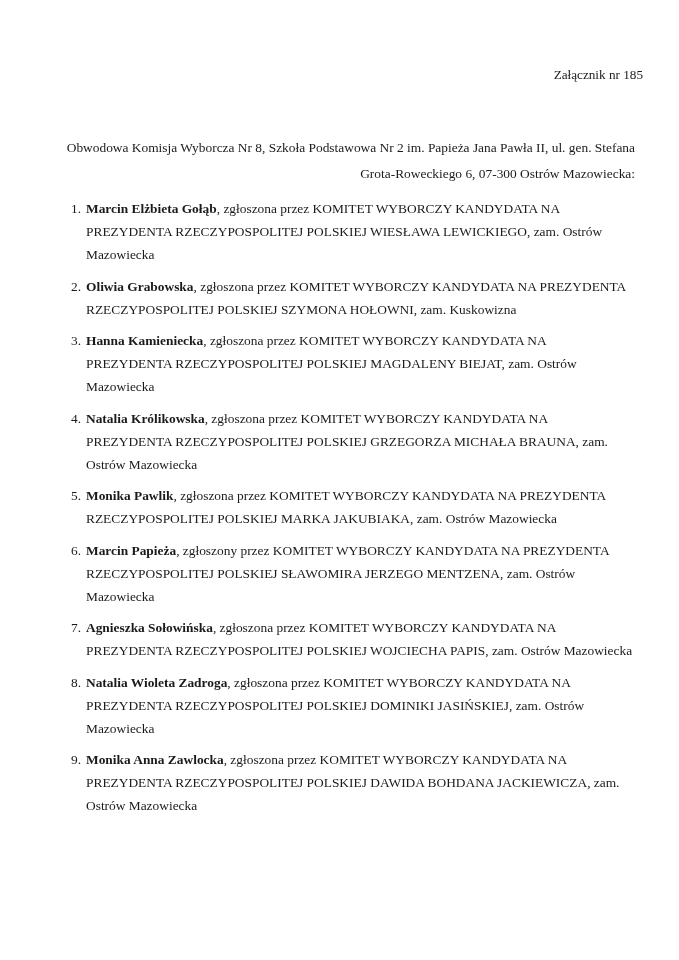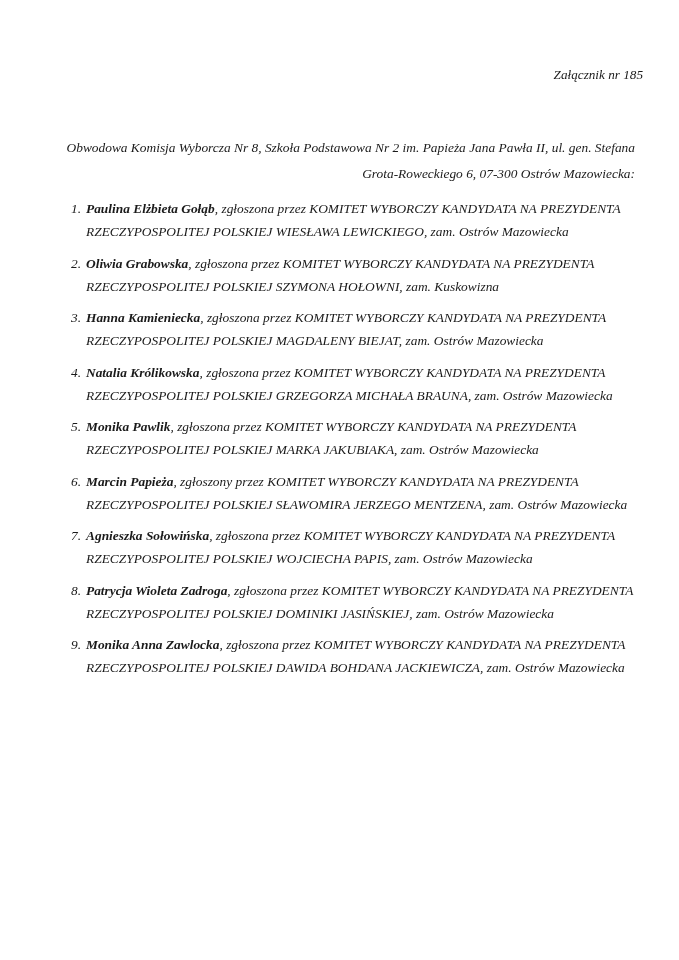--- a/index.html
+++ b/index.html
@@ -16,21 +16,20 @@
     -webkit-font-smoothing: antialiased;
     overflow: hidden;
     position: relative;
   }
 
   .page {
     position: relative;
     width: 679px;
     height: 960px;
     box-sizing: border-box;
-    font-style: italic;
   }
 
   
   .doc-header {
     position: absolute;
     top: 66px;
     left: 0;
     width: 643px;
     text-align: right;
     font-size: 13.2px;
@@ -105,24 +104,24 @@
 
 <div class="page">
 
   <div class="doc-header">
     <span class="hline">Załącznik nr 185</span>
   </div>
 
   <p class="intro">Obwodowa Komisja Wyborcza Nr 8, Szkoła Podstawowa Nr 2 im. Papieża Jana Pawła II, ul. gen. Stefana Grota-Roweckiego 6, 07-300 Ostrów Mazowiecka:</p>
 
   <ol class="candidate-list">
-      <li class="candidate-item"><span class="item-number">1.</span><span class="cand-name">Paulina Elżbieta Gołąb</span><span class="cand-mid">, zgłoszona przez </span><span class="cand-committee">KOMITET WYBORCZY KANDYDATA NA PREZYDENTA RZECZYPOSPOLITEJ POLSKIEJ WIESŁAWA LEWICKIEGO</span><span class="cand-residence">, zam. Ostrów Mazowiecka</span></li>
+      <li class="candidate-item"><span class="item-number">1.</span><span class="cand-name">Marcin Elżbieta Gołąb</span><span class="cand-mid">, zgłoszona przez </span><span class="cand-committee">KOMITET WYBORCZY KANDYDATA NA PREZYDENTA RZECZYPOSPOLITEJ POLSKIEJ WIESŁAWA LEWICKIEGO</span><span class="cand-residence">, zam. Ostrów Mazowiecka</span></li>
       <li class="candidate-item"><span class="item-number">2.</span><span class="cand-name">Oliwia Grabowska</span><span class="cand-mid">, zgłoszona przez </span><span class="cand-committee">KOMITET WYBORCZY KANDYDATA NA PREZYDENTA RZECZYPOSPOLITEJ POLSKIEJ SZYMONA HOŁOWNI</span><span class="cand-residence">, zam. Kuskowizna</span></li>
       <li class="candidate-item"><span class="item-number">3.</span><span class="cand-name">Hanna Kamieniecka</span><span class="cand-mid">, zgłoszona przez </span><span class="cand-committee">KOMITET WYBORCZY KANDYDATA NA PREZYDENTA RZECZYPOSPOLITEJ POLSKIEJ MAGDALENY BIEJAT</span><span class="cand-residence">, zam. Ostrów Mazowiecka</span></li>
       <li class="candidate-item"><span class="item-number">4.</span><span class="cand-name">Natalia Królikowska</span><span class="cand-mid">, zgłoszona przez </span><span class="cand-committee">KOMITET WYBORCZY KANDYDATA NA PREZYDENTA RZECZYPOSPOLITEJ POLSKIEJ GRZEGORZA MICHAŁA BRAUNA</span><span class="cand-residence">, zam. Ostrów Mazowiecka</span></li>
       <li class="candidate-item wide"><span class="item-number">5.</span><span class="cand-name">Monika Pawlik</span><span class="cand-mid">, zgłoszona przez </span><span class="cand-committee">KOMITET WYBORCZY KANDYDATA NA PREZYDENTA RZECZYPOSPOLITEJ POLSKIEJ MARKA JAKUBIAKA</span><span class="cand-residence">, zam. Ostrów Mazowiecka</span></li>
       <li class="candidate-item"><span class="item-number">6.</span><span class="cand-name">Marcin Papieża</span><span class="cand-mid">, zgłoszony przez </span><span class="cand-committee">KOMITET WYBORCZY KANDYDATA NA PREZYDENTA RZECZYPOSPOLITEJ POLSKIEJ SŁAWOMIRA JERZEGO MENTZENA</span><span class="cand-residence">, zam. Ostrów Mazowiecka</span></li>
       <li class="candidate-item"><span class="item-number">7.</span><span class="cand-name">Agnieszka Sołowińska</span><span class="cand-mid">, zgłoszona przez </span><span class="cand-committee">KOMITET WYBORCZY KANDYDATA NA PREZYDENTA RZECZYPOSPOLITEJ POLSKIEJ WOJCIECHA PAPIS</span><span class="cand-residence">, zam. Ostrów Mazowiecka</span></li>
-      <li class="candidate-item"><span class="item-number">8.</span><span class="cand-name">Patrycja Wioleta Zadroga</span><span class="cand-mid">, zgłoszona przez </span><span class="cand-committee">KOMITET WYBORCZY KANDYDATA NA PREZYDENTA RZECZYPOSPOLITEJ POLSKIEJ DOMINIKI JASIŃSKIEJ</span><span class="cand-residence">, zam. Ostrów Mazowiecka</span></li>
+      <li class="candidate-item"><span class="item-number">8.</span><span class="cand-name">Natalia Wioleta Zadroga</span><span class="cand-mid">, zgłoszona przez </span><span class="cand-committee">KOMITET WYBORCZY KANDYDATA NA PREZYDENTA RZECZYPOSPOLITEJ POLSKIEJ DOMINIKI JASIŃSKIEJ</span><span class="cand-residence">, zam. Ostrów Mazowiecka</span></li>
       <li class="candidate-item"><span class="item-number">9.</span><span class="cand-name">Monika Anna Zawlocka</span><span class="cand-mid">, zgłoszona przez </span><span class="cand-committee">KOMITET WYBORCZY KANDYDATA NA PREZYDENTA RZECZYPOSPOLITEJ POLSKIEJ DAWIDA BOHDANA JACKIEWICZA</span><span class="cand-residence">, zam. Ostrów Mazowiecka</span></li>
     </ol>
 
 </div>
 
 </body></html>

